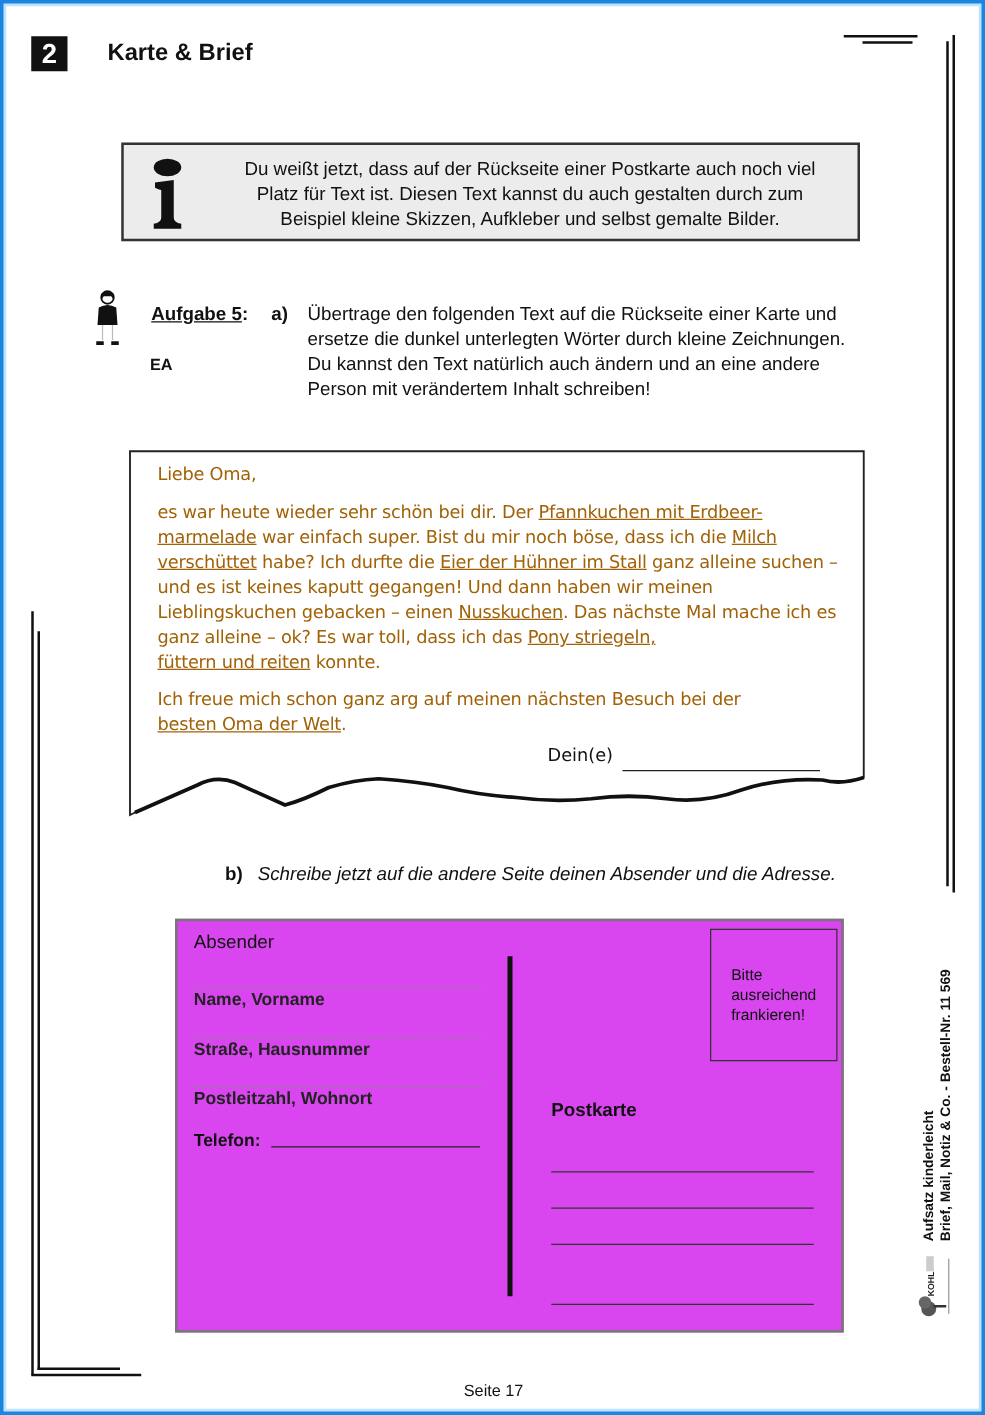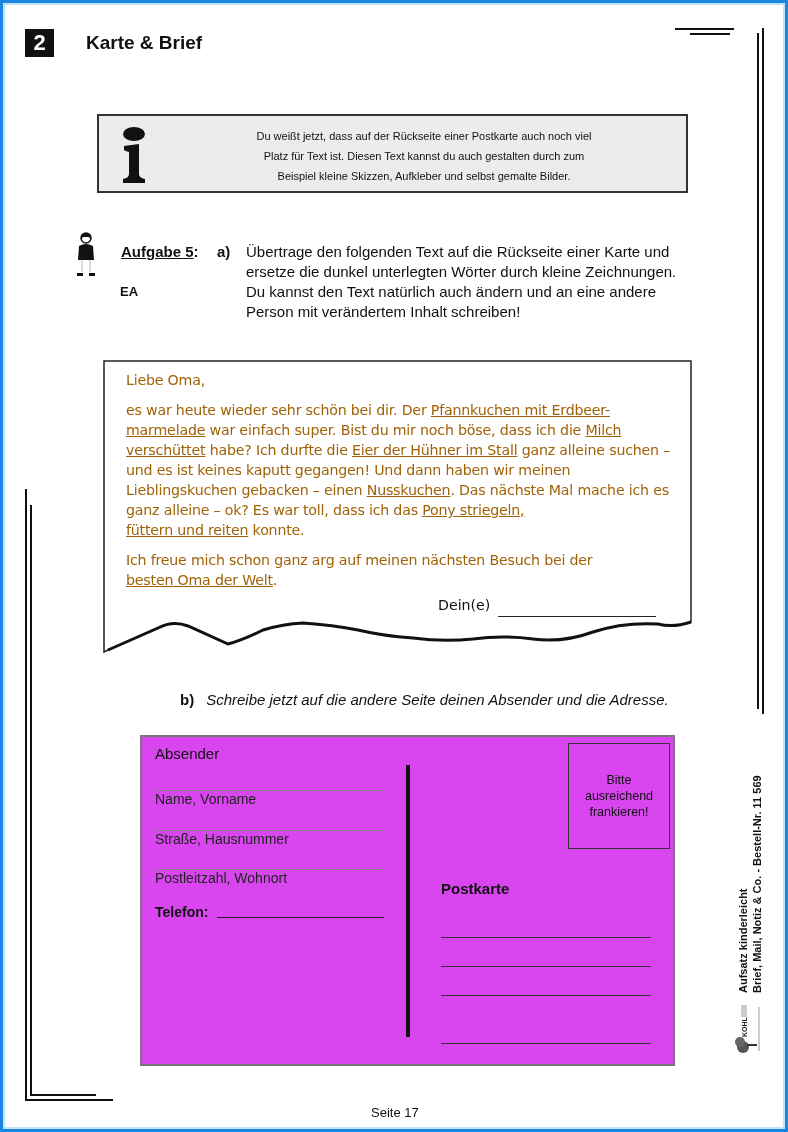--- a/index.html
+++ b/index.html
@@ -26,21 +26,21 @@
   }
   .chapter-title { margin-left:32px; font-weight:bold; font-size:19px; }
 
   .info-box {
     position:absolute; left:97px; top:114px; width:591px; height:79px;
     box-sizing:border-box; background:#ececec; border:2px solid #333;
   }
   .info-icon { position:absolute; left:22px; top:10px; width:26px; height:58px; }
   .info-text {
     position:absolute; left:70px; top:10px; width:510px; text-align:center;
-    font-size:11px; line-height:20px; color:#111;
+    font-size:15px; line-height:20px; color:#111;
   }
 
   .task { position:absolute; left:62px; top:232px; width:680px; }
   .person-icon { position:absolute; left:12px; top:0px; width:24px; height:46px; }
   .ea-label { position:absolute; left:14px; top:52px; font-weight:bold; font-size:13px;padding-left:44px; }
   .task-label { position:absolute; left:59px; top:11px; font-weight:bold; font-size:15px; }
   .task-label u { text-decoration:underline; }
   .task-part { position:absolute; left:155px; top:11px; font-weight:bold; font-size:15px; }
   .task-text {
     position:absolute; left:184px; top:10px; width:490px;
@@ -67,28 +67,28 @@
 
   .postcard {
     position:absolute; left:140px; top:735px; width:535px; height:331px;
     box-sizing:border-box; border:2px solid #777; background:#d946ef;
   }
   .pc-sender-title { position:absolute; left:13px; top:8px; font-size:15px; }
   .pc-dotline {
     position:absolute; left:13px; width:230px; height:0;
     border-top:1px dotted #888;
   }
-  .pc-field { position:absolute; left:13px; font-size:14px; color:#222; }
+  .pc-field { position:absolute; left:13px; font-size:14px; color:#222;font-weight:bold; }
   .pc-phone { position:absolute; left:13px; top:167px; font-weight:bold; font-size:14px; }
   .pc-phone-line { position:absolute; left:75px; top:180px; width:167px; height:1px; background:#222; }
   .pc-divider { position:absolute; left:264px; top:28px; width:4px; height:272px; background:#111; }
   .stamp-box {
     position:absolute; left:426px; top:6px; width:102px; height:106px;
     box-sizing:border-box; border:1.5px solid #333;
-    display:flex; align-items:center; justify-content:center; text-align:center;
+    display:flex; align-items:center; justify-content:center; 
     font-size:12.5px; line-height:16px;
   }
   .pc-title { position:absolute; left:299px; top:143px; font-weight:bold; font-size:15px; }
   .addr-line { position:absolute; left:299px; width:210px; height:1px; background:#333; }
 
   .side-text {
     position:absolute; left:729px; top:1055px; width:320px; height:50px;
     transform-origin:0 0; transform:rotate(-90deg);
   }
   .side-logo { position:absolute; left:0px; top:4px; width:52px; height:34px; }

